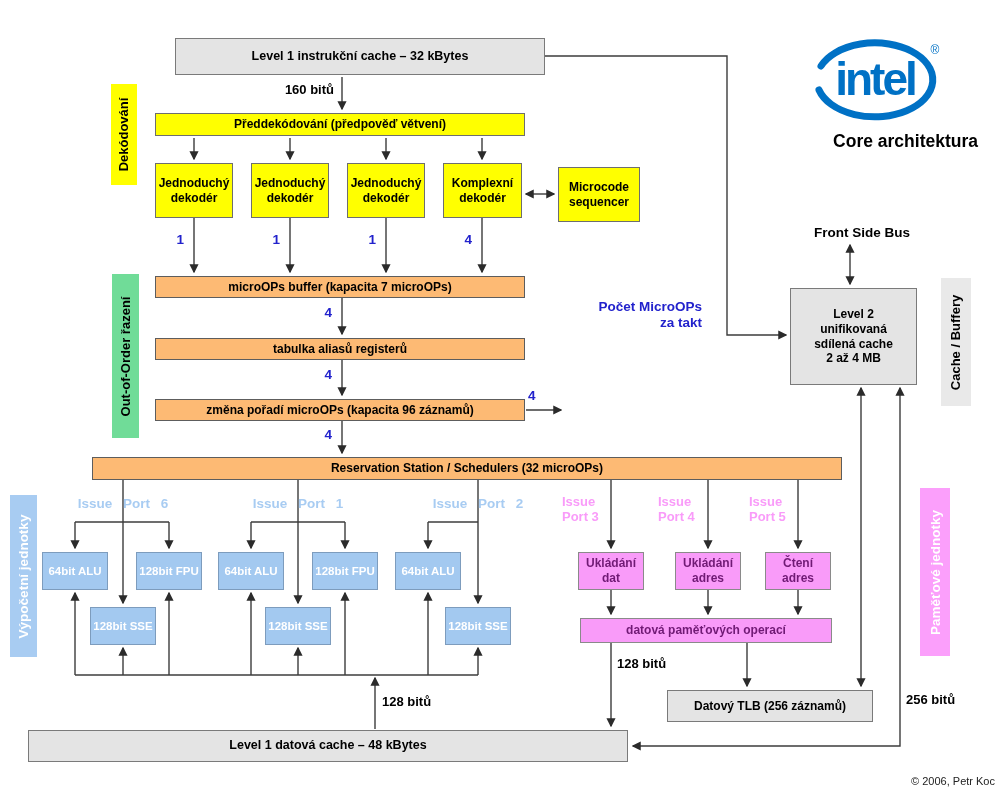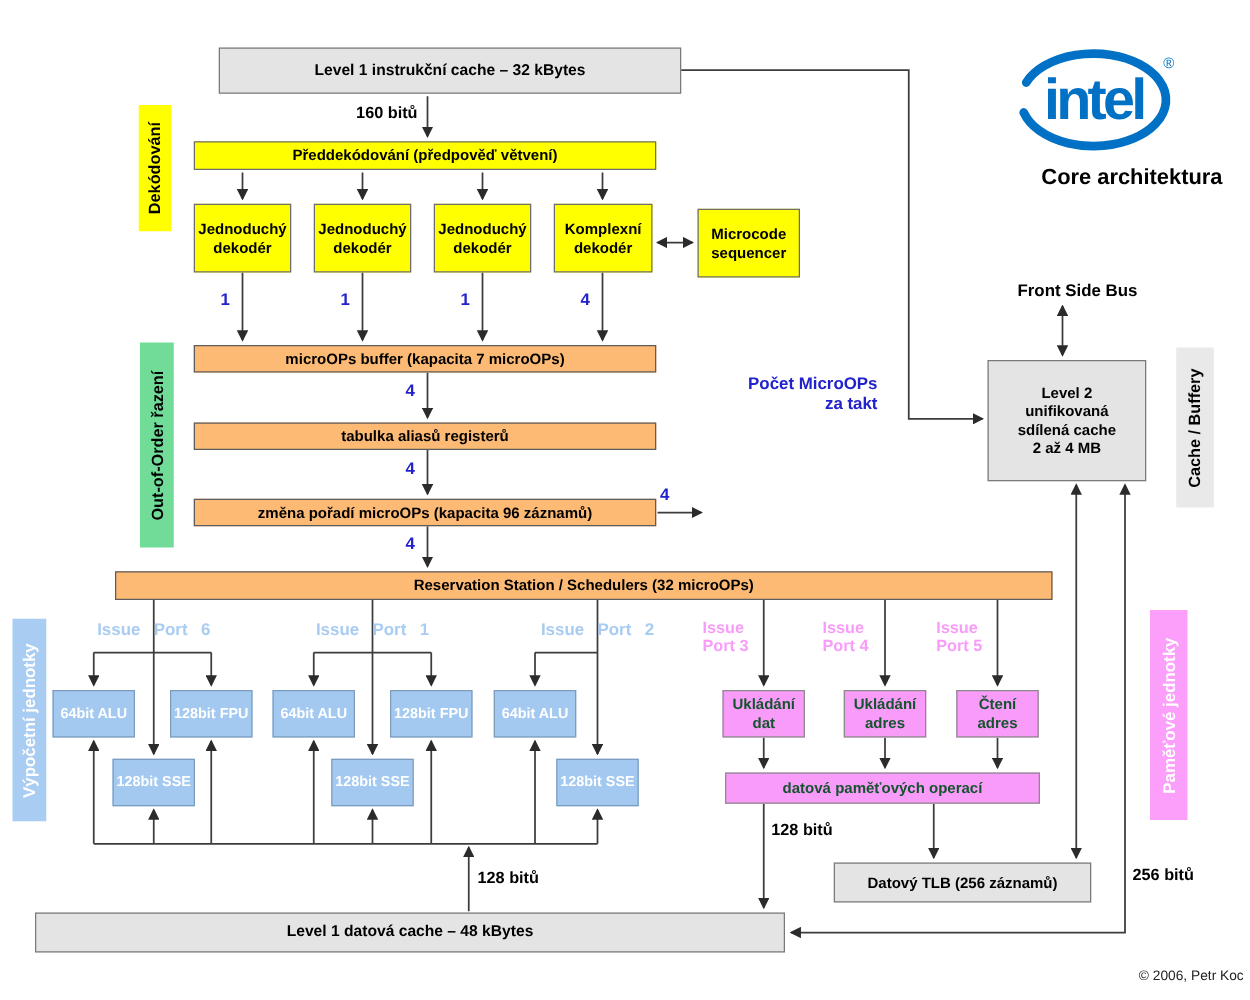--- a/index.html
+++ b/index.html
@@ -6,21 +6,21 @@
   #stage{position:relative;width:1000px;height:800px;background:#fff;overflow:hidden;
          font-family:"Liberation Sans",sans-serif;}
   #wires{position:absolute;left:0;top:0;width:1000px;height:800px;pointer-events:none;}
   .box{position:absolute;display:flex;align-items:center;justify-content:center;
        text-align:center;font-weight:bold;color:#000;border:1px solid #6e6e6e;
        box-sizing:border-box;white-space:pre-line;font-size:12px;line-height:1.22;}
   .gray{background:#E4E4E4;border-color:#7a7a7a;}
   .yellow{background:#FFFF00;border-color:#6e6e6e;}
   .green{background:#fdba74;border-color:#5d5d5d;}
   .blue{background:#A3C9F0;border-color:#7d9cbd;color:#fff;}
-  .pink{background:#F99BF9;border-color:#8a8a8a;color:#14532d;}
+  .pink{background:#F99BF9;border-color:#8a8a8a;color:#701a75;}
   .lbl{position:absolute;font-weight:bold;font-size:13px;color:#000;
        white-space:pre-line;line-height:1.18;}
   .bluetxt{color:#2222CC;font-size:13.5px;}
   .issueL{color:#A8CCF2;font-size:13.5px;text-align:center;word-spacing:7px;}
   .issueR{color:#F99BF9;font-size:13px;}
   .right{text-align:right;}
   .center{text-align:right;}
   .vwrap{position:absolute;display:flex;align-items:center;justify-content:center;
          font-weight:bold;font-size:13px;}
   .vwrap>span{transform:rotate(-90deg);white-space:nowrap;display:block;}

